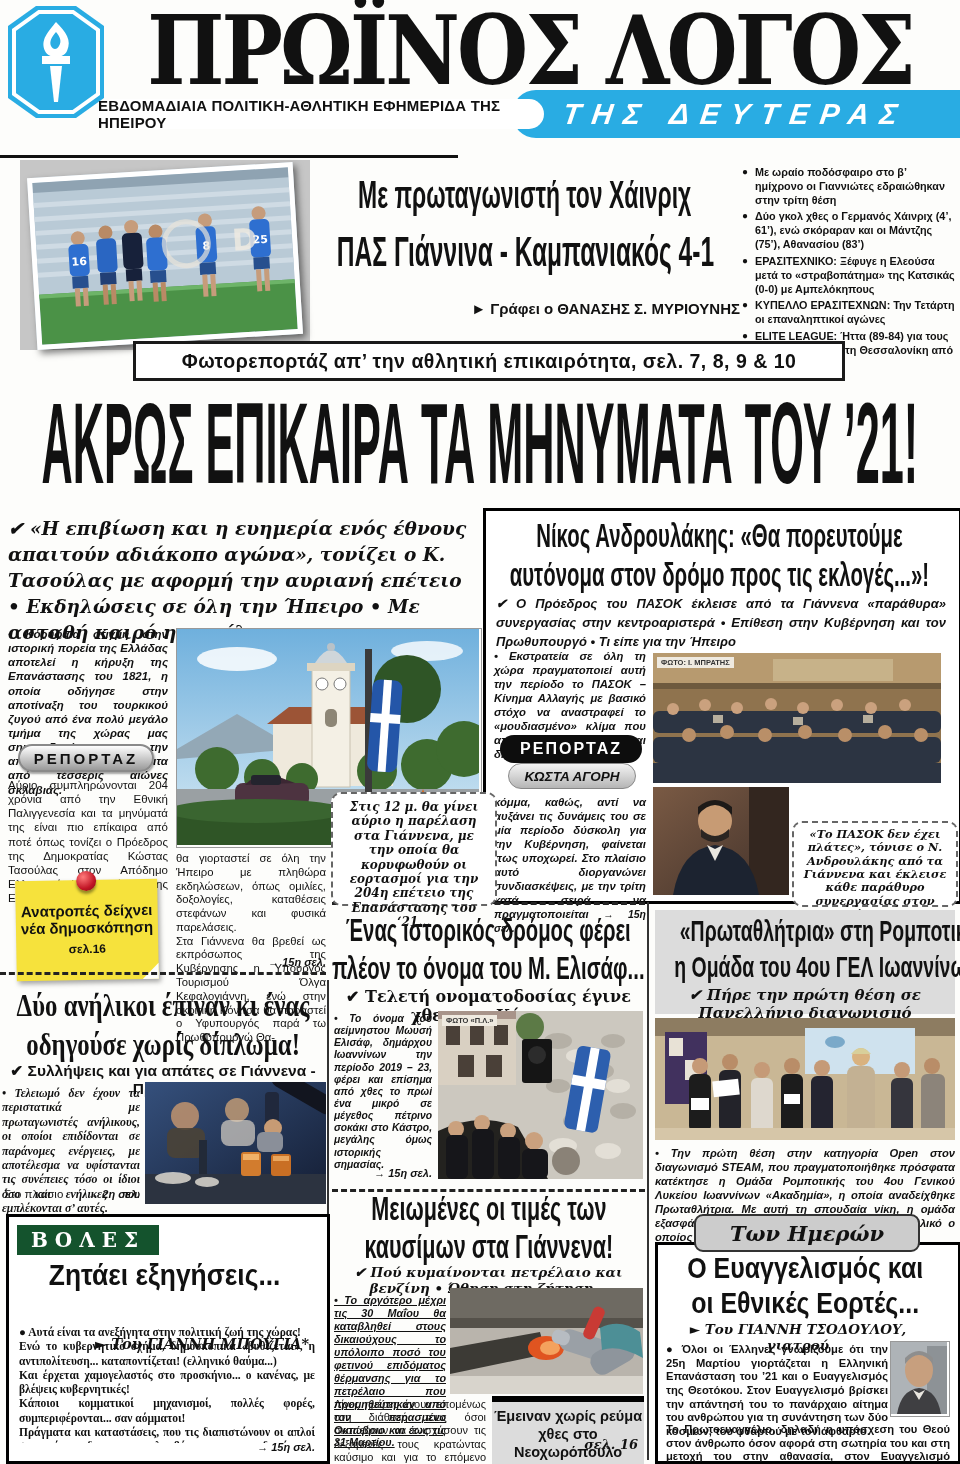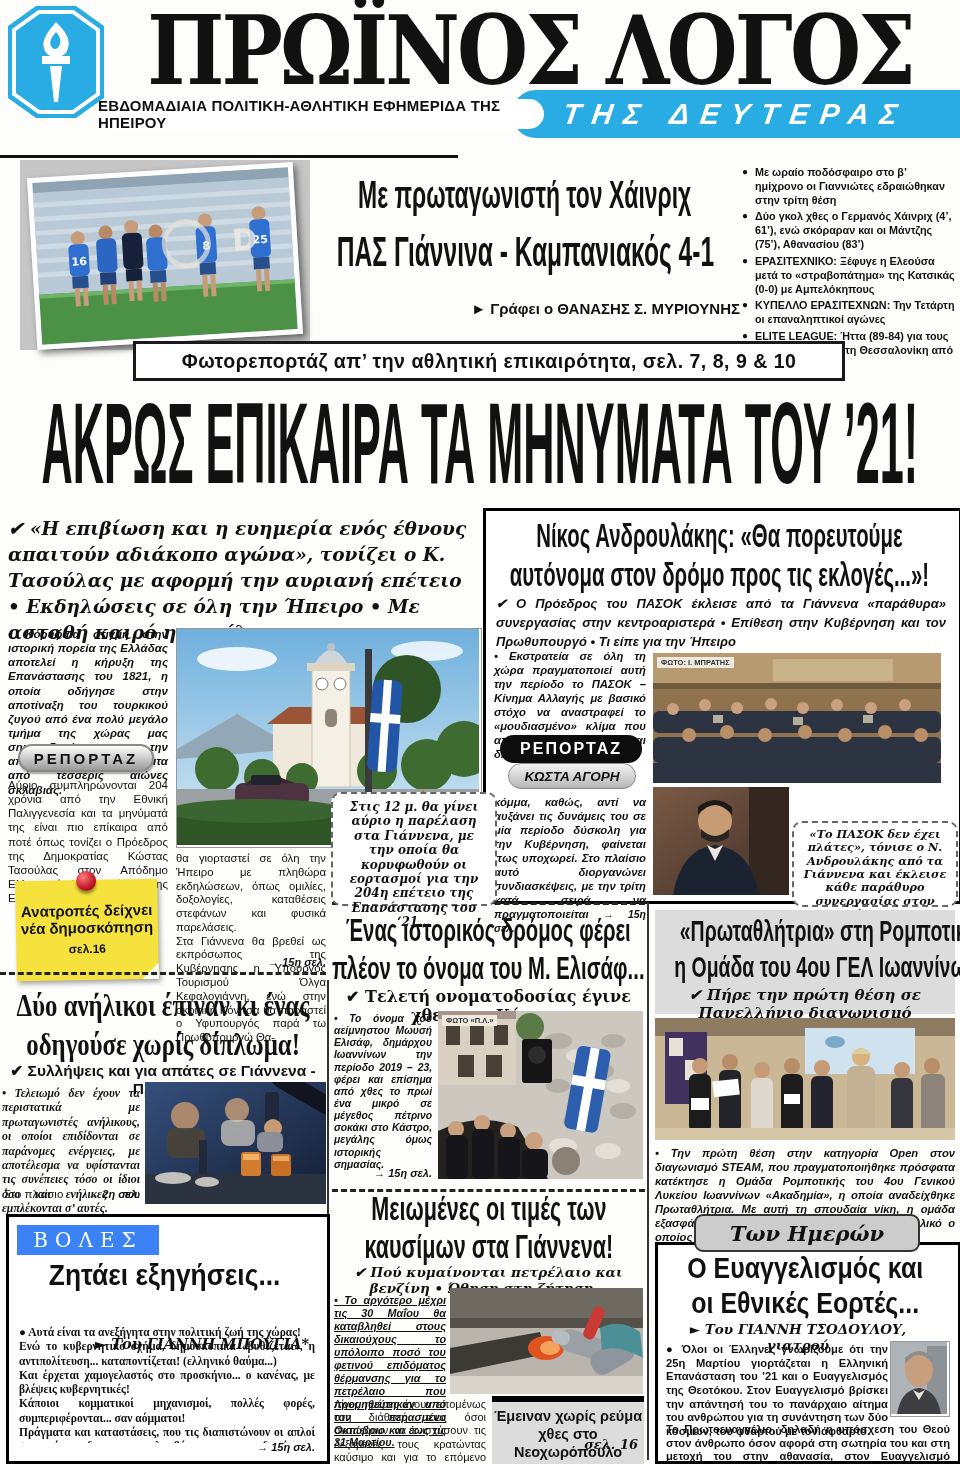--- a/index.html
+++ b/index.html
@@ -49,22 +49,22 @@
   .pin{position:absolute;left:50%;top:-9px;width:20px;height:20px;margin-left:-10px;border-radius:50%;
        background:radial-gradient(circle at 35% 30%,#ff7a7a,#c21626 60%,#7d0b14);box-shadow:0 3px 3px rgba(0,0,0,.4);}
 
   .vrule{border-left:2px solid #333;}
   .dashrule{border-top:3px dashed #222;}
   .body-it{font-style:italic;font-weight:bold;}
   .body-serif{font-family:"Liberation Serif",serif;}
   .torn{background:#dcdcdc;border-top:6px solid #000;border-bottom:6px solid #000;position:relative;}
   .tab{background:#ccc;border:2px solid #333;display:flex;align-items:center;justify-content:center;
        font-family:"DejaVu Serif",serif;font-style:italic;font-weight:bold;font-size:21px;}
-  .voles-bar{background:#3b82f6;color:#fff;display:flex;align-items:center;justify-content:center;
-             font-family:"DejaVu Serif",serif;font-weight:normal;font-size:20px;letter-spacing:7px;}
+  .voles-bar{background:#14532d;color:#fff;display:flex;align-items:center;justify-content:center;
+             font-family:"DejaVu Serif",serif;font-weight:bold;font-size:20px;letter-spacing:7px;}
 </style>
 </head>
 <body>
 
 <div class="page">
 
   <div class="abs" style="left:8px;top:6px;width:96px;height:112px;">
     <svg width="96" height="112" viewBox="0 0 96 112">
       <polygon points="28,0 68,0 96,20 96,92 68,112 28,112 0,92 0,20" fill="#29ace3"></polygon>
       <polygon points="31,6 65,6 90,24 90,88 65,106 31,106 6,88 6,24" fill="none" stroke="#fff" stroke-width="4"></polygon>

